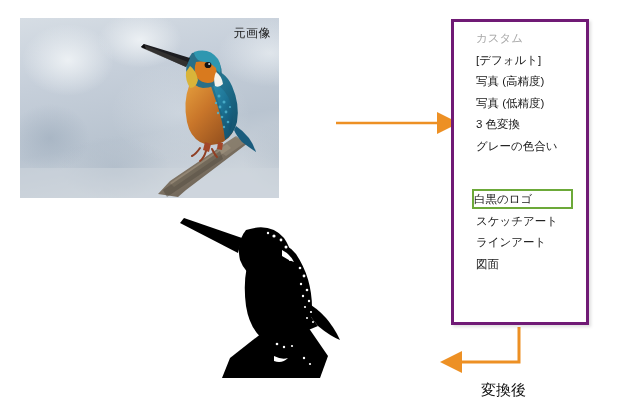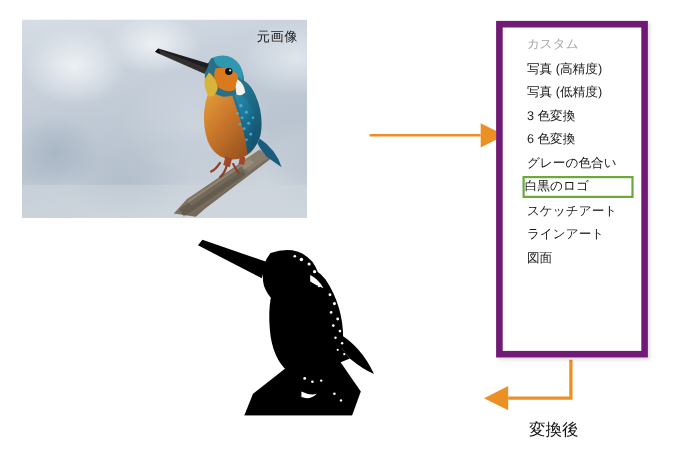--- a/index.html
+++ b/index.html
@@ -60,21 +60,21 @@
   }
 
   
   #preset-menu {
     position: absolute;
     left: 451px;
     top: 19px;
     width: 138px;
     height: 306px;
     background: #ffffff;
-    border: 6px solid #701a75;
+    border: 3px solid #701a75;
     box-sizing: border-box;
     box-shadow: 2px 2px 3px rgba(0,0,0,0.13);
   }
   #preset-list {
     list-style: none;
     margin: 0;
     padding: 6px 0 0 0;
   }
   #preset-list li {
     font-size: 11.5px;
@@ -83,20 +83,21 @@
     color: #1a1a1a;
     padding-left: 22px;
     white-space: nowrap;
     position: relative;
   }
   #preset-list li.disabled {
     color: #a7a7a7;
   }
   #preset-list li.selected {
     padding-left: 20px;
+    margin-top: 32px;
   }
   #preset-list li.selected .sel-box {
     position: absolute;
     left: 18px;
     top: 0px;
     width: 101px;
     height: 20px;
     border: 2px solid #6CA939;
     box-sizing: border-box;
   }
@@ -313,30 +314,30 @@
       <polygon points="462,351 440,362 462,373" fill="#ED9024"></polygon>
     </g>
   </svg>
 
   <div id="preset-menu">
     <ul id="preset-list">
       <li class="disabled">
         <span class="label-text">カスタム</span>
       </li>
       <li>
+        <span class="label-text">[デフォルト]</span>
+      </li>
+      <li>
         <span class="label-text">写真 (高精度)</span>
       </li>
       <li>
         <span class="label-text">写真 (低精度)</span>
       </li>
       <li>
         <span class="label-text">3 色変換</span>
-      </li>
-      <li>
-        <span class="label-text">6 色変換</span>
       </li>
       <li>
         <span class="label-text">グレーの色合い</span>
       </li>
       <li class="selected">
         <span class="sel-box"></span>
         <span class="label-text">白黒のロゴ</span>
       </li>
       <li>
         <span class="label-text">スケッチアート</span>

